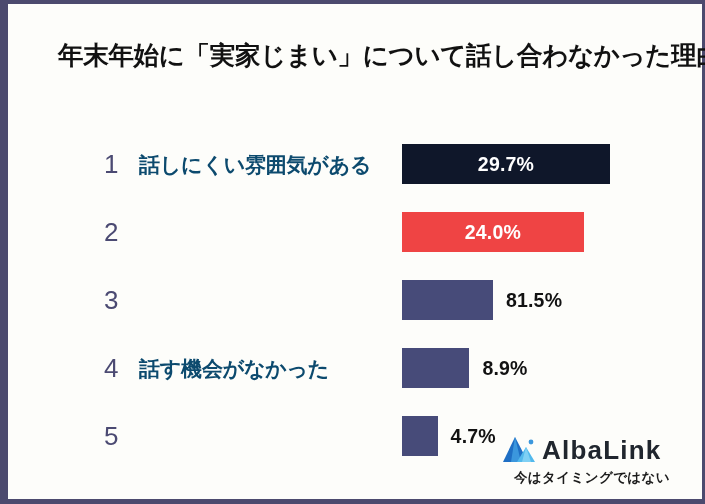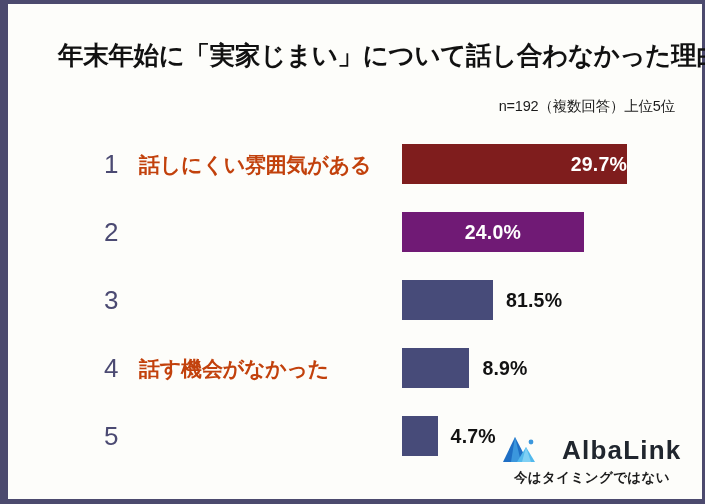--- a/index.html
+++ b/index.html
@@ -72,21 +72,21 @@
     line-height: 1;
   }
 
   .label {
     position: absolute;
     left: 131px;
     top: 50%;
     transform: translateY(-50%);
     font-size: 21px;
     font-weight: bold;
-    color: #c2410c;
+    color: #0c4a6e;
     letter-spacing: -0.2px;
     white-space: nowrap;
     line-height: 1;
   }
 
   .bar-zone {
     position: absolute;
     left: 394px;
     top: 50%;
     transform: translateY(-50%);
@@ -138,56 +138,54 @@
     width: 34px;
     height: 30px;
     flex: 0 0 auto;
   }
   .logo-word {
     font-size: 26px;
     font-weight: bold;
     color: #20262e;
     letter-spacing: 1.2px;
     line-height: 1;
-    margin-left: 20px;
   }
   .logo-tagline {
     margin-top: 4px;
     font-size: 13.5px;
     font-weight: bold;
     color: #1b1b1b;
     letter-spacing: 0.4px;
     white-space: nowrap;
   }
 </style>
 </head>
 <body>
 
 <div class="poster">
 
   <div class="title">年末年始に「実家じまい」について話し合わなかった理由</div>
 
-  <div class="subtitle">n=192（複数回答）上位5位</div>
 
   <div class="rows">
 
     <div class="row">
       <div class="rank">1</div>
       <div class="label">話しにくい雰囲気がある</div>
       <div class="bar-zone">
-        <div class="bar" style="width: 225px; background: #7f1d1d; justify-content: flex-end;">
+        <div class="bar" style="width: 208px; background: #0f172a;">
           <span class="value-inside">29.7%</span>
         </div>
       </div>
     </div>
 
     <div class="row">
       <div class="rank">2</div>
       <div class="bar-zone">
-        <div class="bar" style="width: 181.8px; background: #701a75;">
+        <div class="bar" style="width: 181.8px; background: #ef4444;">
           <span class="value-inside">24.0%</span>
         </div>
       </div>
     </div>
 
     <div class="row">
       <div class="rank">3</div>
       <div class="bar-zone">
         <div class="bar" style="width: 90.9px; background: rgb(71, 75, 121);"></div>
         <span class="value-outside">81.5%</span>

